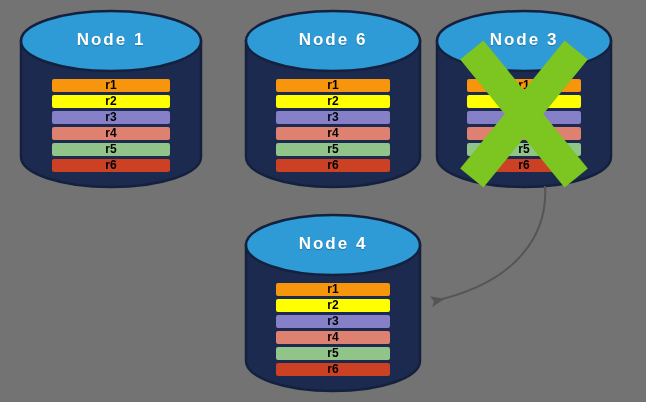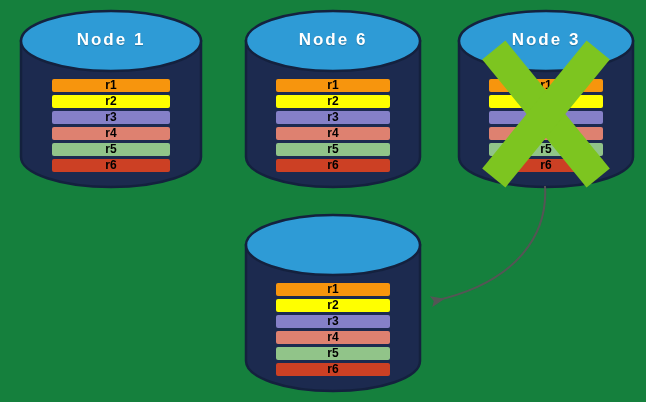--- a/index.html
+++ b/index.html
@@ -4,21 +4,21 @@
 <style>
   html, body {
     margin: 0;
     padding: 0;
     background: #ffffff;
   }
   #canvas {
     position: relative;
     width: 646px;
     height: 402px;
-    background: #15803d;
+    background: #737373;
     overflow: hidden;
     font-family: "Liberation Sans", sans-serif;
   }
   .node {
     position: absolute;
   }
   .node-svg {
     position: absolute;
     left: 0;
     top: 0;
@@ -85,21 +85,21 @@
         <ellipse cx="90" cy="33" rx="87" ry="30" fill="#2E9BD6" stroke="#14213E" stroke-width="2.5"></ellipse>
       </svg>
       <div class="node-title" style="top: 22px;">Node  6</div>
       <div class="row" style="left: 33.3px; top: 71px; width: 113.4px; height: 13px; background: rgb(247, 149, 13);">r1</div>
       <div class="row" style="left: 33.3px; top: 87px; width: 113.4px; height: 13px; background: rgb(255, 255, 0);">r2</div>
       <div class="row" style="left: 33.3px; top: 103px; width: 113.4px; height: 13px; background: rgb(133, 128, 200);">r3</div>
       <div class="row" style="left: 33.3px; top: 119px; width: 113.4px; height: 13px; background: rgb(222, 129, 112);">r4</div>
       <div class="row" style="left: 33.3px; top: 135px; width: 113.4px; height: 13px; background: rgb(145, 196, 137);">r5</div>
       <div class="row" style="left: 33.3px; top: 151px; width: 113.4px; height: 13px; background: rgb(204, 64, 36);">r6</div>
     </div>
-  <div class="node" id="node-slot-2" style="left: 456px; top: 8px; width: 180px; height: 182px;">
+  <div class="node" id="node-slot-2" style="left: 434px; top: 8px; width: 180px; height: 182px;">
       <svg class="node-svg" width="180" height="182" viewBox="0 0 180 182">
         <path d="M 3 33 L 3 149 A 87 30 0 0 0 177 149 L 177 33 Z" fill="#1C2A4F" stroke="#14213E" stroke-width="2.5"></path>
         <ellipse cx="90" cy="33" rx="87" ry="30" fill="#2E9BD6" stroke="#14213E" stroke-width="2.5"></ellipse>
       </svg>
       <div class="node-title" style="top: 22px;">Node  3</div>
       <div class="row" style="left: 33.3px; top: 71px; width: 113.4px; height: 13px; background: rgb(247, 149, 13);">r1</div>
       <div class="row" style="left: 33.3px; top: 87px; width: 113.4px; height: 13px; background: rgb(255, 255, 0);">r2</div>
       <div class="row" style="left: 33.3px; top: 103px; width: 113.4px; height: 13px; background: rgb(133, 128, 200);">r3</div>
       <div class="row" style="left: 33.3px; top: 119px; width: 113.4px; height: 13px; background: rgb(222, 129, 112);">r4</div>
       <div class="row" style="left: 33.3px; top: 135px; width: 113.4px; height: 13px; background: rgb(145, 196, 137);">r5</div>
@@ -107,20 +107,21 @@
       <svg class="xmark" width="180" height="182" viewBox="0 0 180 182" style="left: 0px; top: 0px;">
         <line x1="37.8" y1="42" x2="142.20000000000002" y2="170" stroke="#7DC520" stroke-width="30" stroke-linecap="butt"></line>
         <line x1="142.20000000000002" y1="42" x2="37.8" y2="170" stroke="#7DC520" stroke-width="30" stroke-linecap="butt"></line>
       </svg>
     </div>
   <div class="node" id="node-slot-3" style="left: 243px; top: 212px; width: 180px; height: 182px;">
       <svg class="node-svg" width="180" height="182" viewBox="0 0 180 182">
         <path d="M 3 33 L 3 149 A 87 30 0 0 0 177 149 L 177 33 Z" fill="#1C2A4F" stroke="#14213E" stroke-width="2.5"></path>
         <ellipse cx="90" cy="33" rx="87" ry="30" fill="#2E9BD6" stroke="#14213E" stroke-width="2.5"></ellipse>
       </svg>
+      <div class="node-title" style="top: 22px;">Node  4</div>
       <div class="row" style="left: 33.3px; top: 71px; width: 113.4px; height: 13px; background: rgb(247, 149, 13);">r1</div>
       <div class="row" style="left: 33.3px; top: 87px; width: 113.4px; height: 13px; background: rgb(255, 255, 0);">r2</div>
       <div class="row" style="left: 33.3px; top: 103px; width: 113.4px; height: 13px; background: rgb(133, 128, 200);">r3</div>
       <div class="row" style="left: 33.3px; top: 119px; width: 113.4px; height: 13px; background: rgb(222, 129, 112);">r4</div>
       <div class="row" style="left: 33.3px; top: 135px; width: 113.4px; height: 13px; background: rgb(145, 196, 137);">r5</div>
       <div class="row" style="left: 33.3px; top: 151px; width: 113.4px; height: 13px; background: rgb(204, 64, 36);">r6</div>
     </div>
 
   <svg class="arrow-layer" id="arrow-layer" viewBox="0 0 646 402">
       <defs>

